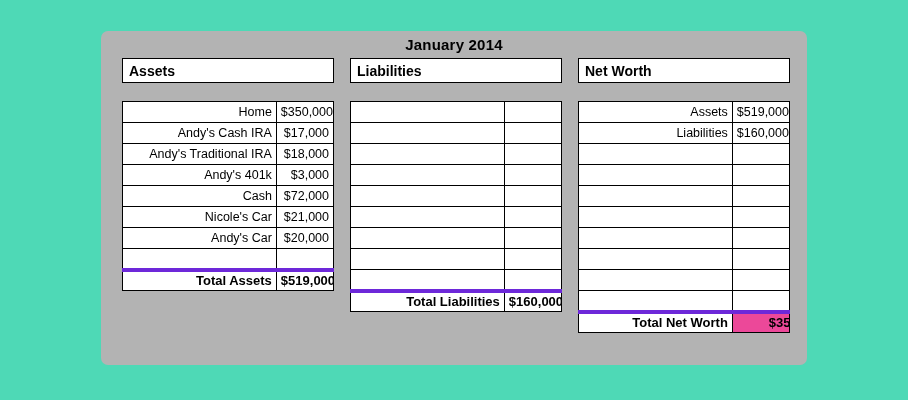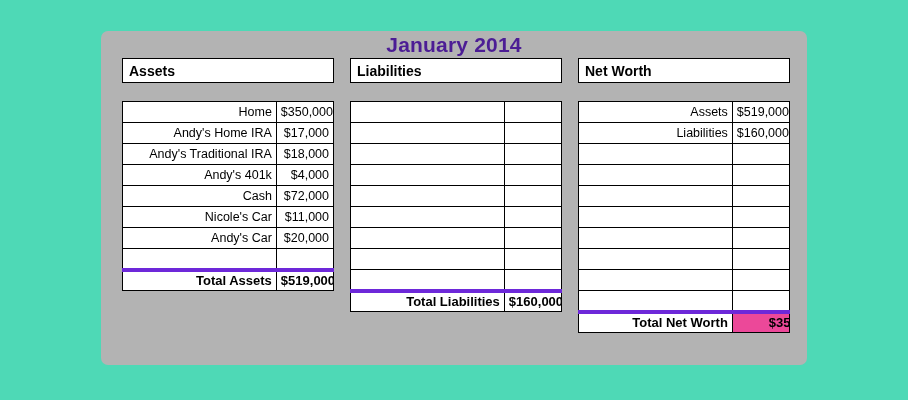--- a/index.html
+++ b/index.html
@@ -30,23 +30,23 @@
     position: absolute;
     left: 0;
     top: 0;
     width: 706px;
     height: 27px;
     display: flex;
     align-items: center;
     justify-content: center;
   }
   #title-text {
-    font-size: 21px;
+    font-size: 15px;
     font-weight: bold;
-    color: #4c1d95;
+    color: #000000;
     letter-spacing: 0.2px;
     text-align: center;
   }
 
   
   .section {
     position: absolute;
     top: 27px;
     width: 212px;
     text-align: right;
@@ -116,38 +116,38 @@
   <div class="section" id="sec-assets">
     <div class="sec-header">Assets</div>
     <div class="sec-gap"></div>
     <table class="grid">
       <tbody>
           <tr>
             <td class="label">Home</td>
             <td class="value">$350,000</td>
           </tr>
           <tr>
-            <td class="label">Andy's Home IRA</td>
+            <td class="label">Andy's Cash IRA</td>
             <td class="value">$17,000</td>
           </tr>
           <tr>
             <td class="label">Andy's Traditional IRA</td>
             <td class="value">$18,000</td>
           </tr>
           <tr>
             <td class="label">Andy's 401k</td>
-            <td class="value">$4,000</td>
+            <td class="value">$3,000</td>
           </tr>
           <tr>
             <td class="label">Cash</td>
             <td class="value">$72,000</td>
           </tr>
           <tr>
             <td class="label">Nicole's Car</td>
-            <td class="value">$11,000</td>
+            <td class="value">$21,000</td>
           </tr>
           <tr>
             <td class="label">Andy's Car</td>
             <td class="value">$20,000</td>
           </tr>
           <tr>
             <td class="label"></td>
             <td class="value"></td>
           </tr>
           <tr class="total">

